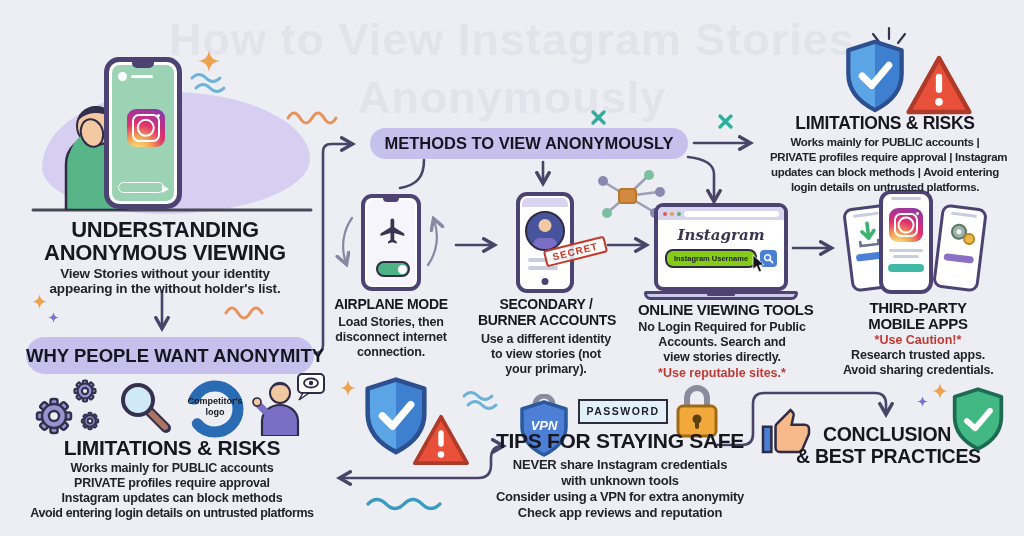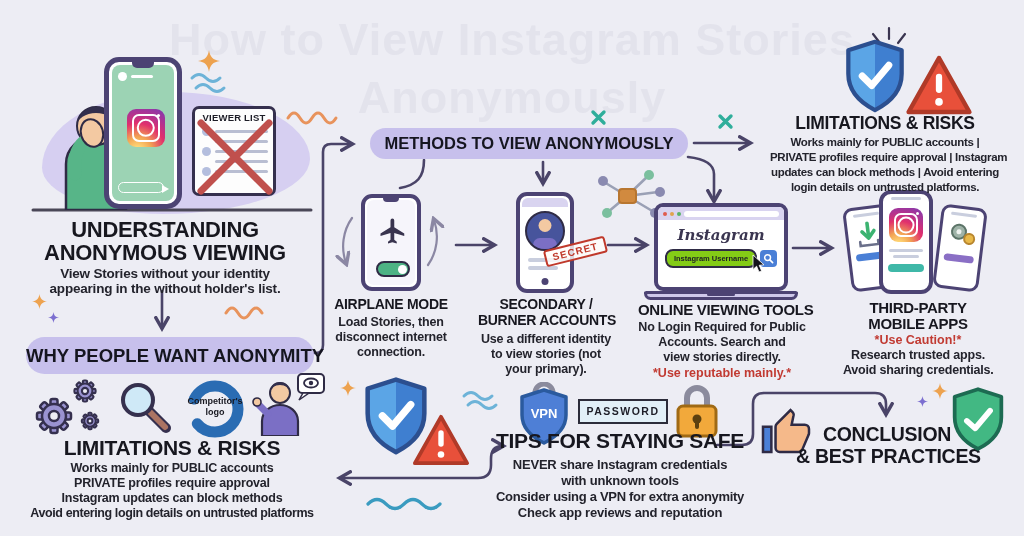--- a/index.html
+++ b/index.html
@@ -115,44 +115,20 @@
         <div class="igcam"></div>
           <div class="igcirc"></div>
           <div class="igdot"></div>
       </div>
       <div class="abs" style="left:6px;bottom:8px;width:44px;height:9px;border:1.5px solid #fff;border-radius:6px;"></div>
       <div class="abs" style="right:5px;bottom:8px;width:0;height:0;border-left:7px solid #fff;border-top:4px solid transparent;border-bottom:4px solid transparent;"></div>
     </div>
     <div class="abs" style="left:50%;top:0;transform:translateX(-50%);width:22px;height:6px;background:#4c4373;border-radius:0 0 5px 5px;"></div>
   </div>
 
-  <div class="abs" style="left:192px;top:106px;width:84px;height:90px;background:#fdfdfd;border:3px solid #35304e;border-radius:7px;box-sizing:border-box;">
-    <div class="ctr" style="font-size:9.5px;font-weight:800;margin-top:3px;letter-spacing:0.2px;color:#1d1d27;">VIEWER LIST</div>
-    <div class="row">
-        <span class="av8"></span>
-        <span class="ln"></span>
-      </div>
-    <div class="row">
-        <span class="ln" style="margin-left:13px;"></span>
-      </div>
-    <div class="row">
-        <span class="av8"></span>
-        <span class="ln"></span>
-      </div>
-    <div class="row">
-        <span class="ln" style="margin-left:13px;"></span>
-      </div>
-    <div class="row">
-        <span class="av8"></span>
-        <span class="ln"></span>
-      </div>
-    <svg class="abs" style="left:-4px;top:8px;" width="88" height="80" viewBox="0 0 88 80">
-      <path d="M10,6 L78,74 M78,6 L10,74" stroke="#c0504d" stroke-width="7" stroke-linecap="round"></path>
-    </svg>
-  </div>
 
   <div class="abs ctr h1 nw" style="left:30px;top:218px;width:270px;font-size:22px;">UNDERSTANDING</div>
   <div class="abs ctr h1 nw" style="left:30px;top:241px;width:270px;font-size:22px;">ANONYMOUS VIEWING</div>
   <div class="abs ctr bt nw" style="left:20px;top:266px;width:290px;font-size:13.5px;">View Stories without your identity</div>
   <div class="abs ctr bt nw" style="left:20px;top:281px;width:290px;font-size:13.5px;">appearing in the without holder's list.</div>
 
   <div class="abs pill nw" style="left:26px;top:337px;width:288px;height:37px;line-height:37px;font-size:18.5px;">WHY PEOPLE WANT ANONYMITY</div>
 
   <svg class="abs" style="left:30px;top:378px;" width="80" height="58" viewBox="0 0 80 58">
     <g transform="translate(24,38)" fill="#9a93d1" stroke="#35304e" stroke-width="2.5">
@@ -266,21 +242,21 @@
         <path d="M1,0 L1,14.5 L4.6,11.2 L7,17 L9.6,15.9 L7.2,10.3 L12,9.8 Z" fill="#14141c" stroke="#fff" stroke-width="0.8"></path>
       </svg>
     </div>
     <div class="abs" style="left:0;top:88px;width:154px;height:9px;background:#cfc9ea;border:3px solid #4c4373;border-radius:4px 4px 10px 10px;box-sizing:border-box;"></div>
     <div class="abs" style="left:63px;top:90px;width:28px;height:3px;background:#4c4373;border-radius:2px;"></div>
   </div>
   <div class="abs ctr h1 nw" style="left:638px;top:302px;width:168px;font-size:15px;">ONLINE VIEWING TOOLS</div>
   <div class="abs ctr bt nw" style="left:638px;top:320px;width:168px;font-size:12.5px;">No Login Required for Public</div>
   <div class="abs ctr bt nw" style="left:638px;top:335px;width:168px;font-size:12.5px;">Accounts. Search and</div>
   <div class="abs ctr bt nw" style="left:638px;top:350px;width:168px;font-size:12.5px;">view stories directly.</div>
-  <div class="abs ctr red nw" style="left:638px;top:366px;width:168px;font-size:12.5px;">*Use reputable mainly.*</div>
+  <div class="abs ctr red nw" style="left:638px;top:366px;width:168px;font-size:12.5px;">*Use reputable sites.*</div>
 
   <div class="abs" style="left:845px;top:190px;width:148px;height:108px;">
     <div class="abs" style="left:2px;top:16px;width:46px;height:84px;background:#fff;border:3.5px solid #4c4373;border-radius:9px;transform:rotate(-7deg);box-sizing:border-box;">
       <div style="margin:4px auto 0;width:26px;height:3px;background:#c9cede;border-radius:2px;"></div>
       <svg style="display:block;margin:5px auto 0;" width="24" height="26" viewBox="0 0 24 26">
         <line x1="12" y1="2" x2="12" y2="13" stroke="#3cb371" stroke-width="3.6" stroke-linecap="round"></line>
         <path d="M6,10 L12,17 L18,10" fill="none" stroke="#3cb371" stroke-width="3.6" stroke-linecap="round" stroke-linejoin="round"></path>
         <path d="M3,20 v4 h18 v-4" fill="none" stroke="#6a6f8a" stroke-width="2.6" stroke-linecap="round"></path>
       </svg>
       <div style="margin:6px auto 0;width:30px;height:7px;background:#4a7fd6;border-radius:4px;"></div>
@@ -341,21 +317,21 @@
         </linearGradient>
       </defs>
     <path d="M30,2 L55,10 V32 C55,48 44,59 30,66 C16,59 5,48 5,32 V10 Z" fill="url(#shg2)" stroke="#2c4f8f" stroke-width="4" stroke-linejoin="round"></path>
     <path d="M18,34 L27,43 L43,24" fill="none" stroke="#fff" stroke-width="6.5" stroke-linecap="round" stroke-linejoin="round"></path>
   </svg>
   <svg class="abs" style="left:410px;top:412px;" width="62" height="56" viewBox="0 0 64 58">
     <path d="M32,5 L59,53 H5 Z" fill="#e8503a" stroke="#b03a28" stroke-width="4" stroke-linejoin="round"></path>
     <rect x="29.2" y="19" width="5.6" height="17" rx="2.8" fill="#fff"></rect>
     <circle cx="32" cy="44" r="3.4" fill="#fff"></circle>
   </svg>
-  <div class="abs" style="left:516px;top:382px;width:56px;height:64px;">
+  <div class="abs" style="left:516px;top:394px;width:56px;height:64px;font-style:italic;">
     <svg width="56" height="64" viewBox="0 0 56 64">
       <path d="M28,14 a9,9 0 0 1 18,0" fill="none" stroke="#8b8b9d" stroke-width="5" transform="translate(-9,-3)"></path>
       <path d="M28,8 L50,15 V33 C50,46 40,55 28,61 C16,55 6,46 6,33 V15 Z" fill="#4e7fd6" stroke="#2a5a9e" stroke-width="3.5" stroke-linejoin="round"></path>
     </svg>
     <div class="abs ctr nw" style="left:0;top:24px;width:56px;font-size:13px;font-weight:800;color:#fff;">VPN</div>
   </div>
   <div class="abs pw nw" style="left:578px;top:399px;width:86px;height:21px;line-height:21px;">PASSWORD</div>
   <svg class="abs" style="left:674px;top:382px;" width="46" height="58" viewBox="0 0 46 58">
     <path d="M13,26 V16 a10,10 0 0 1 20,0 V26" fill="none" stroke="#8b8b9d" stroke-width="6"></path>
     <rect x="4" y="24" width="38" height="30" rx="5" fill="#f2a93b" stroke="#a06a14" stroke-width="3"></rect>

